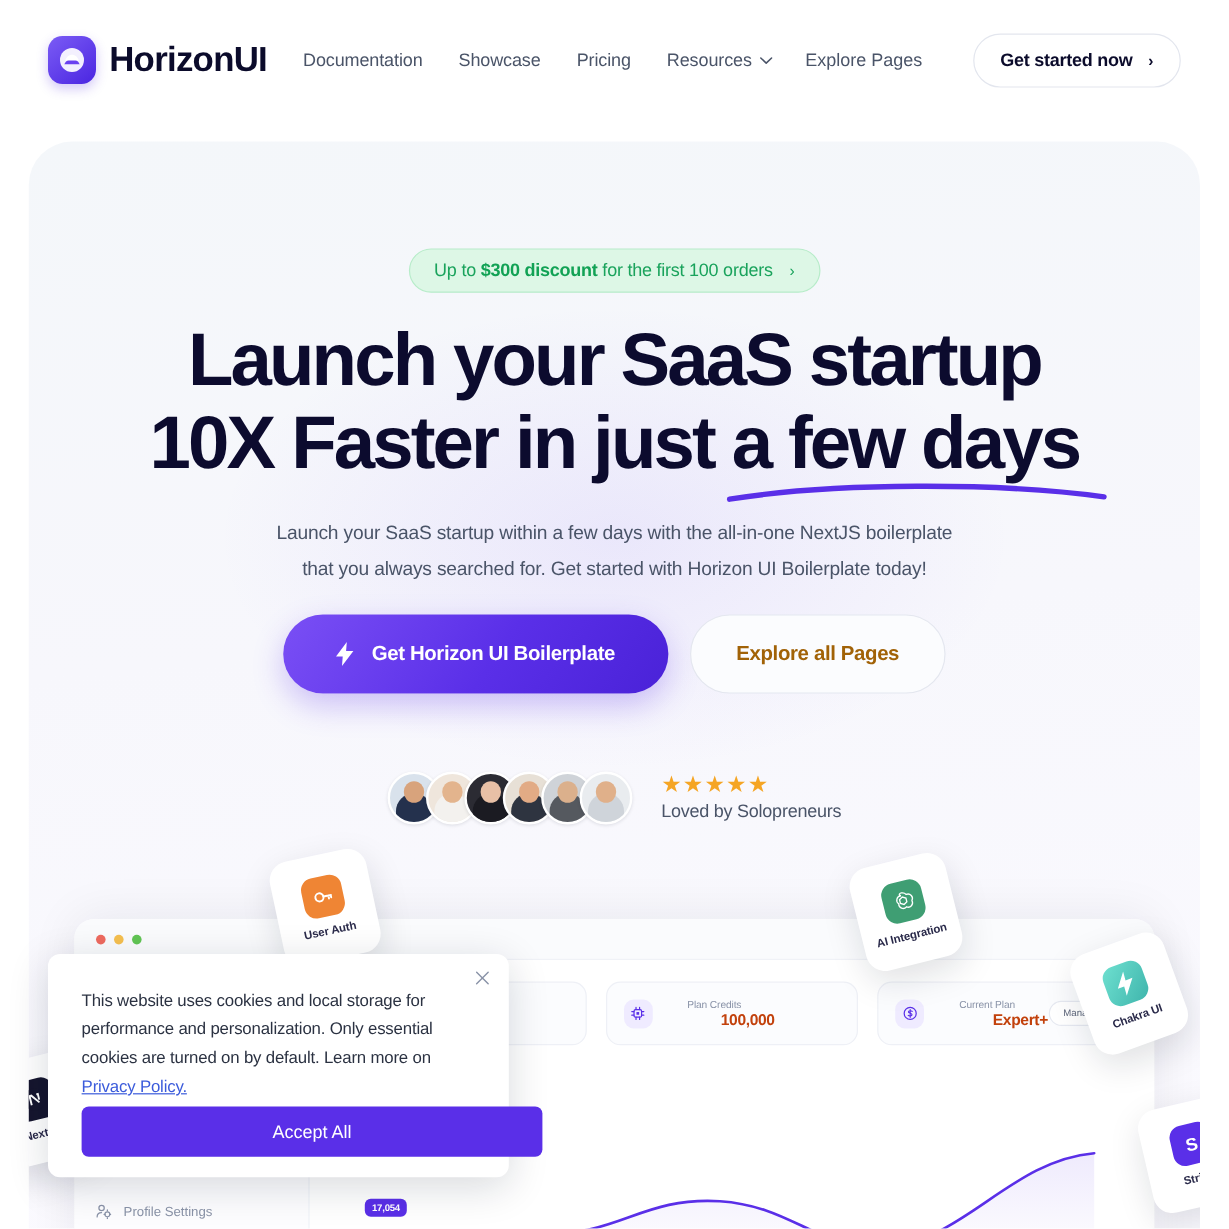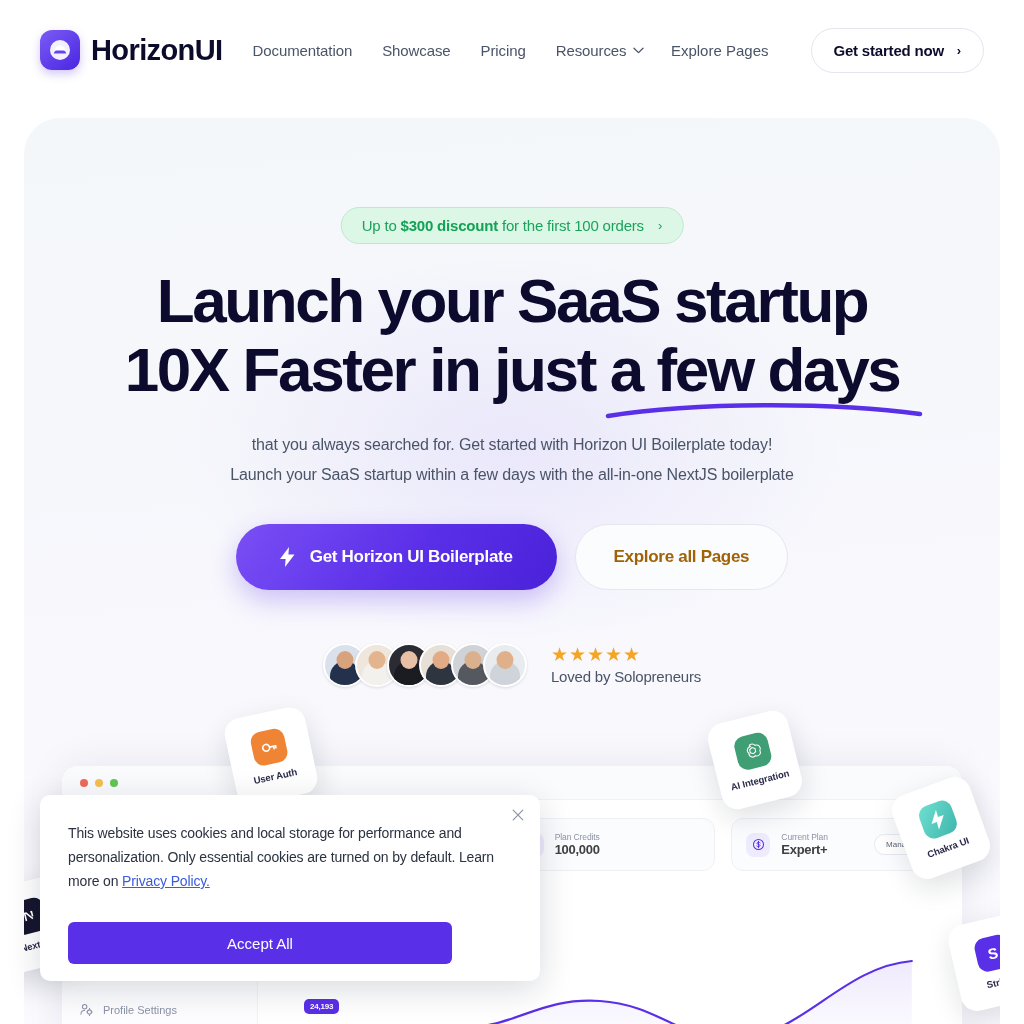--- a/index.html
+++ b/index.html
@@ -72,21 +72,21 @@
     font-size: 62px; line-height: 69px; font-weight: 700; letter-spacing: -2.4px;
   }
   .swoosh { position: absolute; left: 580px; top: 282px; width: 320px; height: 22px; }
 
   .subhead {
     position: absolute; left: 0; right: 0; top: 312px;
     text-align: center; color: #4a5468;
     font-size: 16px; line-height: 30px; letter-spacing: -0.15px;
   }
 
-  .btn-row { position: absolute; left: 0; right: 0; top: 406px; display: flex; justify-content: center; gap: 18px; }
+  .btn-row { position: absolute; left: 0; right: 0; top: 394px; display: flex; justify-content: center; gap: 18px; }
   .btn-primary {
     display: flex; align-items: center; gap: 15px;
     background: linear-gradient(125deg, #7a4ff5 0%, #5a2fe8 55%, #4a22d8 100%);
     color: #fff; border: none; border-radius: 999px;
     padding: 22px 44px; font-size: 17px; font-weight: 700; letter-spacing: -0.3px;
     cursor: pointer; box-shadow: 0 10px 26px rgba(90,47,232,.28);
     font-family: "Liberation Sans", sans-serif; white-space: nowrap;
   }
   .btn-secondary {
     background: #fbfcfe; border: 1px solid #e4e7ef; border-radius: 999px;
@@ -122,27 +122,27 @@
   .dash-bar { height: 34px; background: #fafbfd; display: flex; align-items: center; padding-left: 18px; gap: 7px;
               border-bottom: 1px solid #f0f2f7; }
   .dot { width: 8px; height: 8px; border-radius: 50%; }
   .dash-body { display: flex; height: 296px; }
   .dash-side { width: 196px; border-right: 1px solid #f1f3f8; background: #fdfdff; padding-top: 14px; }
   .side-item { display: flex; align-items: center; gap: 10px; padding: 9px 18px; font-size: 11px; color: #8a93a8; }
   .dash-main { flex: 1; padding: 18px 20px; }
   .stat-row { display: flex; gap: 16px; }
   .stat-card {
     flex: 1; background: #fbfcfe; border: 1px solid #eef0f6; border-radius: 12px;
-    padding: 13px 14px; display: flex; align-items: center; gap: 11px; min-width: 0;
+    padding: 13px 14px; display: flex; align-items: center; gap: 29px; min-width: 0;
   }
   .stat-ico { width: 24px; height: 24px; border-radius: 8px; background: #efebff;
               display: flex; align-items: center; justify-content: center; flex: 0 0 auto; }
   .stat-txt { min-width: 0; }
   .stat-label { font-size: 8.5px; color: #8a93a8; letter-spacing: -0.1px; white-space: nowrap; }
-  .stat-value { font-size: 13px; font-weight: 700; color: #404040; letter-spacing: -0.3px; white-space: nowrap; }
+  .stat-value { font-size: 13px; font-weight: 700; color: #c2410c; letter-spacing: -0.3px; white-space: nowrap; margin-left: 28px; }
   .manage-btn { margin-left: auto; border: 1px solid #e6e9f1; border-radius: 999px;
                 padding: 5px 11px; font-size: 8px; color: #5b6479; background: #fff; cursor: pointer;
                 font-family: "Liberation Sans", sans-serif; white-space: nowrap; }
   .chart-wrap { position: relative; margin-top: 18px; height: 160px; }
   .tip {
     position: absolute; left: 26px; top: 110px; background: #5a2fe8; color: #fff;
     font-size: 8px; font-weight: 700; border-radius: 5px; padding: 3px 6px; letter-spacing: -0.2px;
   }
 
   
@@ -150,21 +150,21 @@
     position: absolute; width: 82px; height: 88px; background: #fff; border-radius: 16px;
     box-shadow: 0 10px 28px rgba(15,23,42,.13);
     display: flex; flex-direction: column; align-items: center; justify-content: center; gap: 7px;
     z-index: 30;
   }
   .fcard .ico { width: 34px; height: 34px; border-radius: 10px; display: flex; align-items: center; justify-content: center; }
   .fcard .lbl { font-size: 9.5px; font-weight: 700; color: #2a2a4a; letter-spacing: -0.1px; white-space: nowrap; }
 
   
   .cookie {
-    position: absolute; left: 40px; top: 795px; width: 500px; height: 186px;
+    position: absolute; left: 40px; top: 795px; width: 384px; height: 186px;
     background: #fff; border-radius: 10px; box-shadow: 0 8px 34px rgba(15,23,42,.16);
     padding: 26px 28px 0; z-index: 90;
   }
   .cookie-close { position: absolute; right: 14px; top: 12px; width: 16px; height: 16px; cursor: pointer; }
   .cookie-text { font-size: 14px; line-height: 24px; color: #2b3242; letter-spacing: -0.15px; }
   .cookie-text a { color: #3b5bdb; text-decoration: underline; cursor: pointer; }
   .cookie-accept {
     position: absolute; left: 28px; top: 127px; width: 384px; height: 42px;
     background: #5a2fe8; color: #fff; border: none; border-radius: 6px;
     font-size: 15px; font-weight: 400; cursor: pointer;
@@ -225,22 +225,22 @@
 
     <div class="headline">
       <div>Launch your SaaS startup</div>
       <div>10X Faster in just a few days</div>
     </div>
     <svg class="swoosh" viewBox="0 0 320 22" preserveAspectRatio="none">
       <path d="M4 16 C 90 2, 230 2, 316 14" fill="none" stroke="#5a2fe8" stroke-width="4.5" stroke-linecap="round"></path>
     </svg>
 
     <div class="subhead">
+      <div>Launch your SaaS startup within a few days with the all-in-one NextJS boilerplate</div>
       <div>that you always searched for. Get started with Horizon UI Boilerplate today!</div>
-      <div>Launch your SaaS startup within a few days with the all-in-one NextJS boilerplate</div>
     </div>
 
     <div class="btn-row">
       <button class="btn-primary">
         <svg width="15" height="20" viewBox="0 0 15 20">
           <path d="M9 0 L0 12 H5.6 L5 20 L14.5 7.6 H8.4 Z" fill="#ffffff"></path>
         </svg>
         <span>Get Horizon UI Boilerplate</span>
       </button>
       <button class="btn-secondary">Explore all Pages</button>
@@ -343,21 +343,21 @@
             <svg width="100%" height="160" viewBox="0 0 660 160" preserveAspectRatio="none">
               <defs>
                 <linearGradient id="areaFill" x1="0" y1="0" x2="0" y2="1">
                   <stop offset="0%" stop-color="#5a2fe8" stop-opacity="0.10"></stop>
                   <stop offset="100%" stop-color="#5a2fe8" stop-opacity="0"></stop>
                 </linearGradient>
               </defs>
               <path d="M10 150 C 80 146, 120 134, 175 138 C 235 142, 255 108, 320 112 C 380 116, 400 152, 455 150 C 520 148, 560 78, 630 72" fill="none" stroke="#5a2fe8" stroke-width="2.2" stroke-linecap="round"></path>
               <path d="M10 150 C 80 146, 120 134, 175 138 C 235 142, 255 108, 320 112 C 380 116, 400 152, 455 150 C 520 148, 560 78, 630 72 L630 160 L10 160 Z" fill="url(#areaFill)"></path>
             </svg>
-            <div class="tip">24,193</div>
+            <div class="tip">17,054</div>
           </div>
         </div>
       </div>
     </div>
 
     <div class="fcard" style="left:-34px; top:763px; transform: rotate(-14deg);">
       <div class="ico" style="background:#15152e">
         <svg width="20" height="20" viewBox="0 0 20 20">
           <circle cx="10" cy="10" r="9.2" fill="#15152e"></circle>
           <path d="M6.6 14V6.2h1.5l5.3 7.1" stroke="#ffffff" stroke-width="1.6" fill="none"></path>

